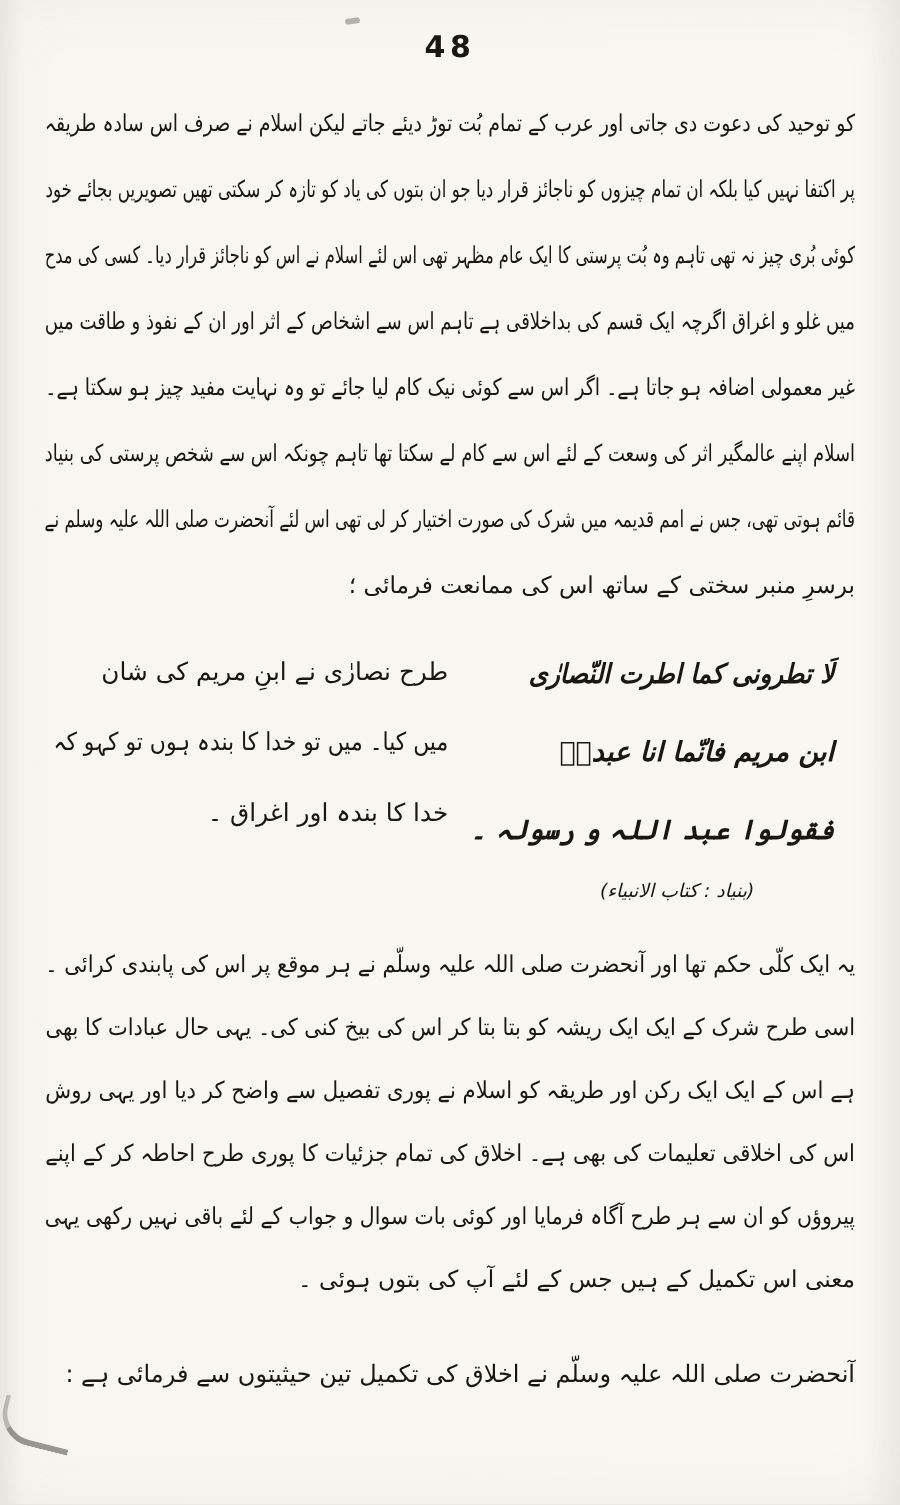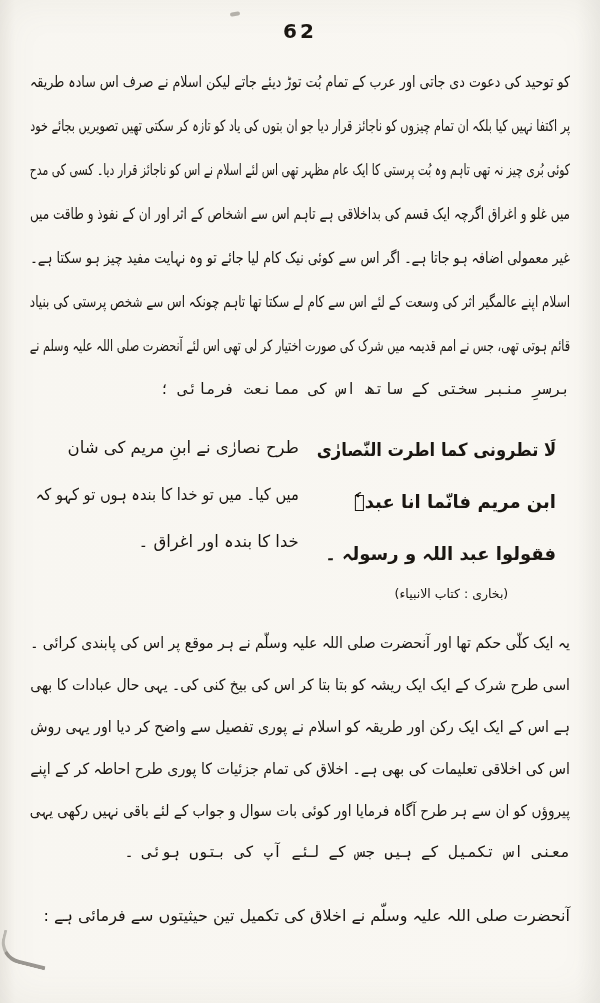--- a/index.html
+++ b/index.html
@@ -23,28 +23,28 @@
   }
   .para .line{
     display:block;
     font-size:15.5px;
     line-height:44px;
     height:44px;
     overflow:visible;
     text-align:justify;
   }
   .para .line.j{text-align-last:justify;}
-  .para .line.end{text-align:left;text-align-last:right;font-family:Liberation Mono, monospace;}
+  .para .line.end{text-align:left;text-align-last:right;}
   .para2 .line{line-height:42px;height:42px;}
   .quote{
     display:flex;
     margin:12px 14px 0 6px;
   }
   .q-col{min-width:0;}
-  .q-col.arabic{flex:0 0 46%;padding-left:14px;}
+  .q-col.arabic{flex:0 0 46%;padding-left:14px;font-style:italic;}
   .q-col.urdu{flex:1 1 54%;padding-right:4px;}
   .a-line{
     font-size:18px;font-weight:700;
     line-height:52px;height:52px;
     text-align:right;
   }
   .citation{
     font-size:12.5px;
     line-height:28px;
     text-align:center;
@@ -72,39 +72,39 @@
 </style>
 </head>
 <body>
 
 <div class="page">
   <div class="smudge-top"></div>
   <div class="smudge-bottom"></div>
 
   <div class="content">
 
-    <div class="page-number">62</div>
+    <div class="page-number">48</div>
 
     <div class="para">
       <span class="line j" style="white-space: nowrap; transform-origin: right center; transform: scaleX(0.8157);">کو توحید کی دعوت دی جاتی اور عرب کے تمام بُت توڑ دیئے جاتے لیکن اسلام نے صرف اس سادہ طریقہ</span>
       <span class="line j" style="white-space: nowrap; transform-origin: right center; transform: scaleX(0.7219);">پر اکتفا نہیں کیا بلکہ ان تمام چیزوں کو ناجائز قرار دیا جو ان بتوں کی یاد کو تازہ کر سکتی تھیں تصویریں بجائے خود</span>
       <span class="line j" style="white-space: nowrap; transform-origin: right center; transform: scaleX(0.7013);">کوئی بُری چیز نہ تھی تاہم وہ بُت پرستی کا ایک عام مظہر تھی اس لئے اسلام نے اس کو ناجائز قرار دیا۔ کسی کی مدح</span>
       <span class="line j" style="white-space: nowrap; transform-origin: right center; transform: scaleX(0.777);">میں غلو و اغراق اگرچہ ایک قسم کی بداخلاقی ہے تاہم اس سے اشخاص کے اثر اور ان کے نفوذ و طاقت میں</span>
       <span class="line j" style="white-space: nowrap; transform-origin: right center; transform: scaleX(0.8182);">غیر معمولی اضافہ ہو جاتا ہے۔ اگر اس سے کوئی نیک کام لیا جائے تو وہ نہایت مفید چیز ہو سکتا ہے۔</span>
       <span class="line j" style="white-space: nowrap; transform-origin: right center; transform: scaleX(0.7725);">اسلام اپنے عالمگیر اثر کی وسعت کے لئے اس سے کام لے سکتا تھا تاہم چونکہ اس سے شخص پرستی کی بنیاد</span>
       <span class="line j" style="white-space: nowrap; transform-origin: right center; transform: scaleX(0.7219);">قائم ہوتی تھی، جس نے امم قدیمہ میں شرک کی صورت اختیار کر لی تھی اس لئے آنحضرت صلی اللہ علیہ وسلم نے</span>
       <span class="line end" style="white-space: nowrap;">برسرِ منبر سختی کے ساتھ اس کی ممانعت فرمائی ؛</span>
     </div>
 
     <div class="quote">
       <div class="q-col arabic">
         <div class="a-line" style="white-space: nowrap; transform-origin: right center; transform: scaleX(0.9087);">لَا تطرونی کما اطرت النّصارٰی</div>
         <div class="a-line" style="white-space: nowrap;">ابن مریم فانّما انا عبدہٗ</div>
         <div class="a-line" style="white-space: nowrap;">فقولوا عبد اللہ و رسولہ ۔</div>
-        <div class="citation" style="white-space: nowrap;">(بخاری : کتاب الانبیاء)</div>
+        <div class="citation" style="white-space: nowrap;">(بنیاد : کتاب الانبیاء)</div>
       </div>
       <div class="q-col urdu">
         <div class="u-line" style="white-space: nowrap;">طرح نصارٰی نے ابنِ مریم کی شان</div>
         <div class="u-line" style="white-space: nowrap; transform-origin: right center; transform: scaleX(0.8855);">میں کیا۔ میں تو خدا کا بندہ ہوں تو کہو کہ</div>
         <div class="u-line" style="white-space: nowrap;">خدا کا بندہ اور اغراق ۔</div>
       </div>
     </div>
 
     <div class="para para2" style="margin-top:14px;">
       <span class="line j" style="white-space: nowrap; transform-origin: right center; transform: scaleX(0.9045);">یہ ایک کلّی حکم تھا اور آنحضرت صلی اللہ علیہ وسلّم نے ہر موقع پر اس کی پابندی کرائی ۔</span>

